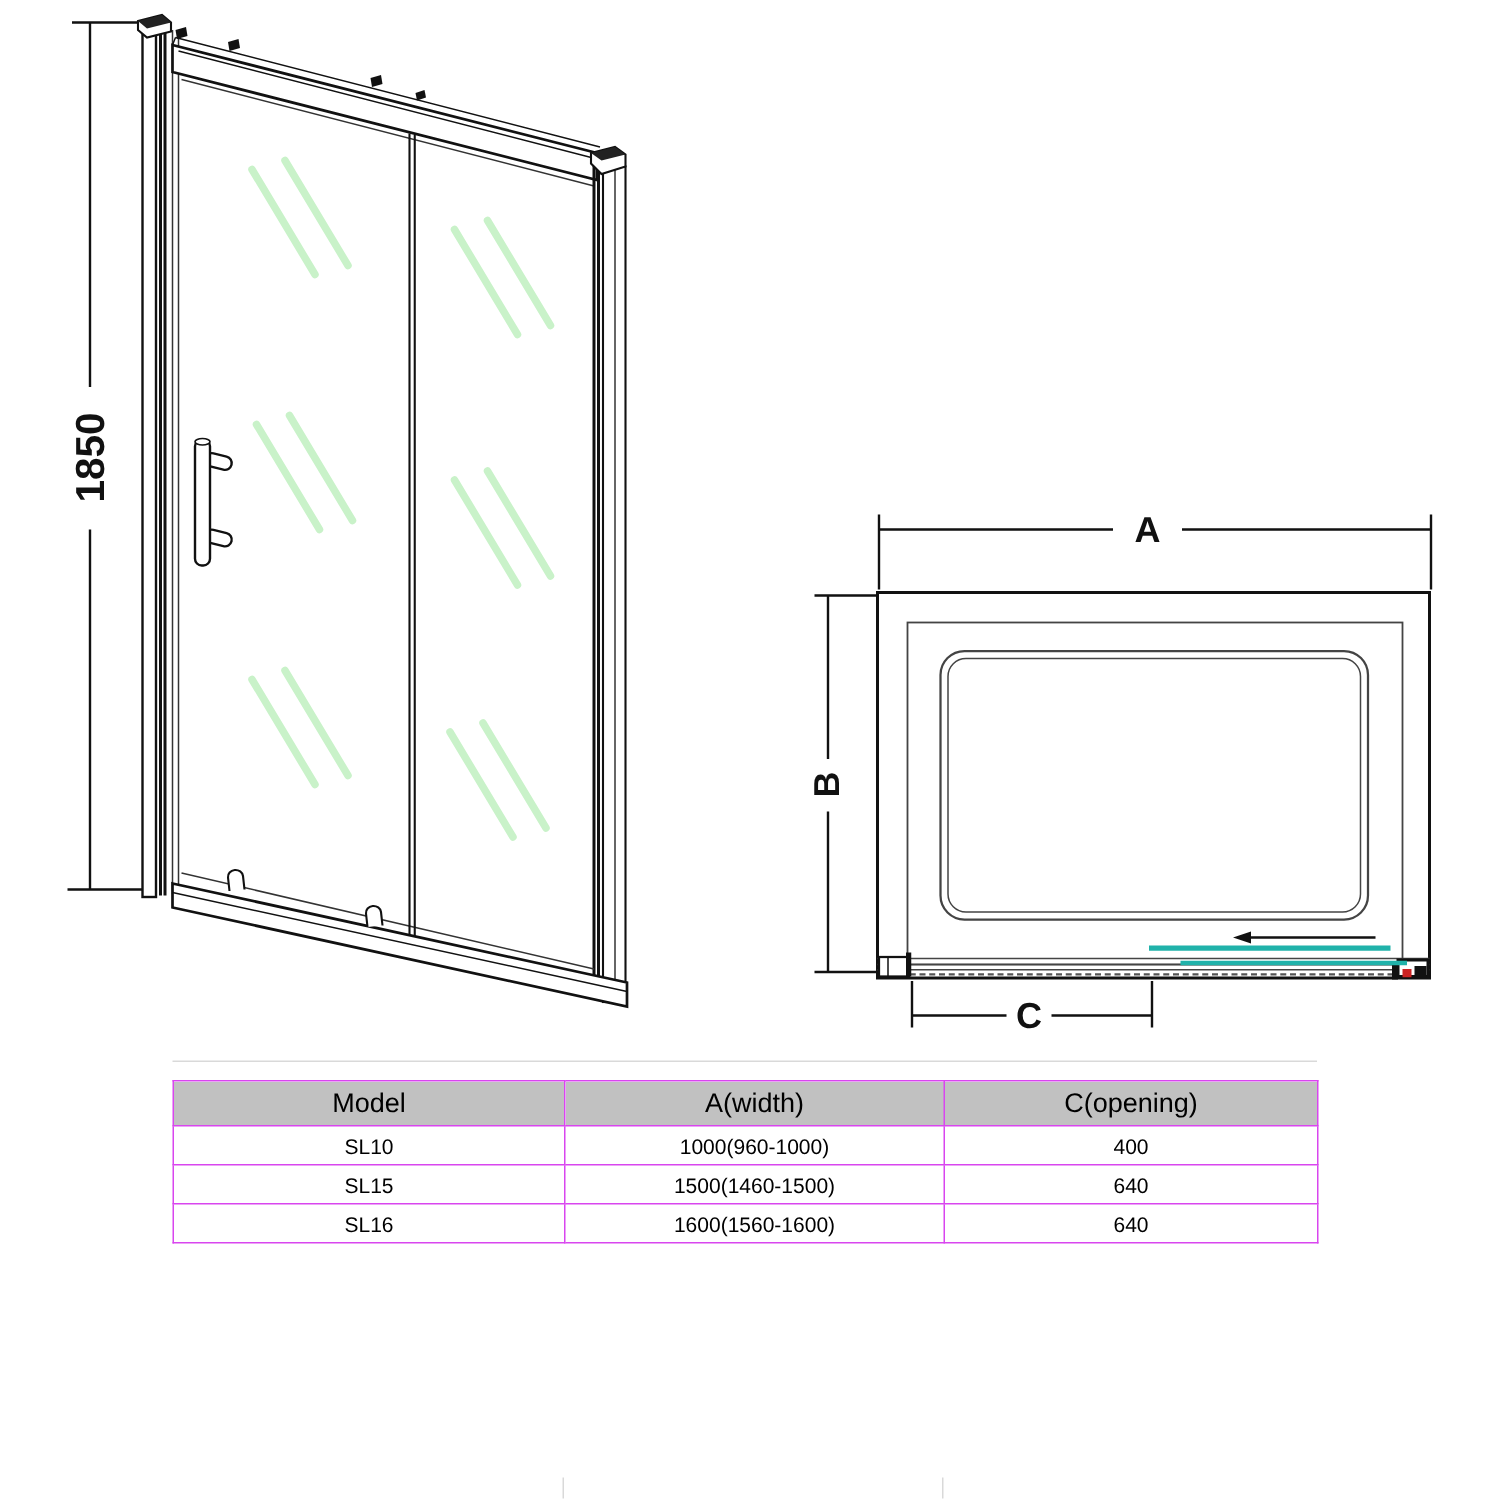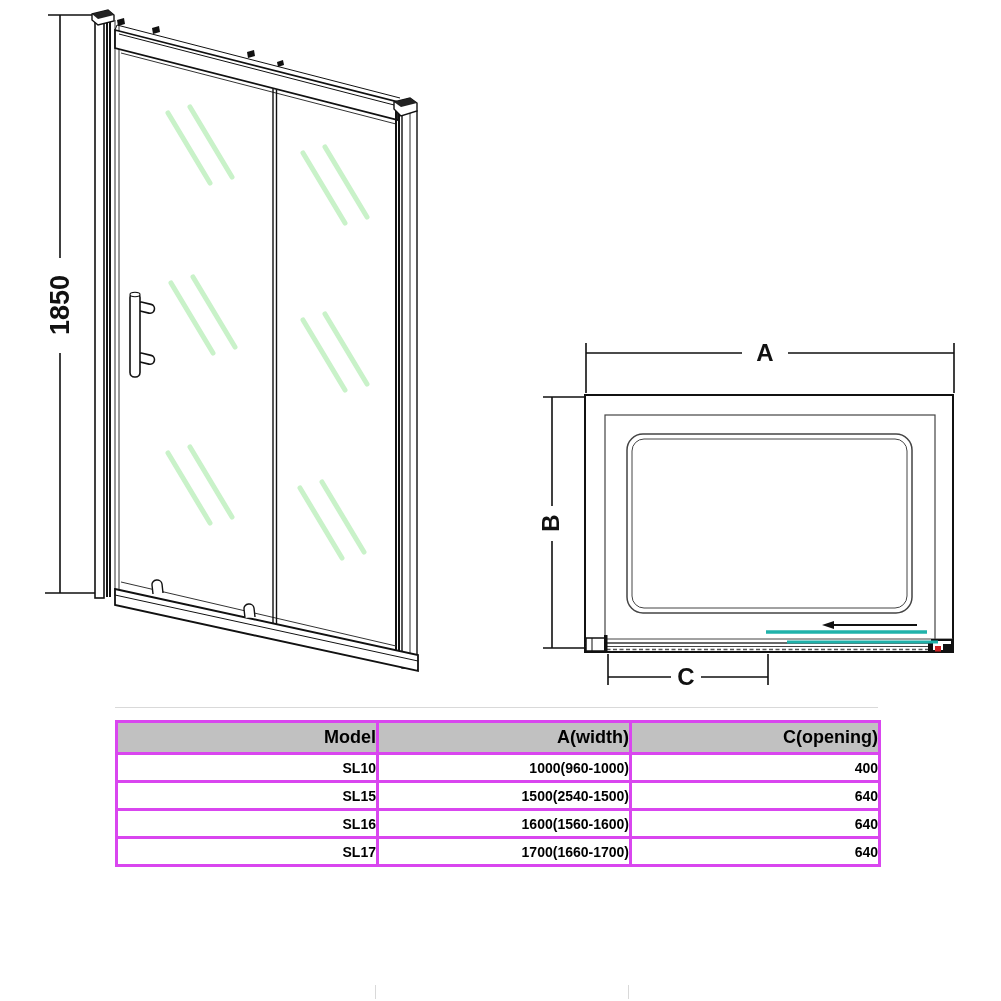--- a/index.html
+++ b/index.html
@@ -4,22 +4,22 @@
 <style>
   html,body{margin:0;padding:0;background:#fff;}
   .page{position:relative;width:1001px;height:1001px;background:#fff;overflow:hidden;
         font-family:"Liberation Sans",sans-serif;}
   svg text{font-family:"Liberation Sans",sans-serif;font-weight:bold;fill:#111;}
   .front-view{position:absolute;left:40px;top:5px;}
   .top-view{position:absolute;left:530px;top:330px;}
   table.spec-table{position:absolute;left:115px;top:720px;width:763px;
         border-collapse:collapse;table-layout:fixed;}
   table.spec-table th,table.spec-table td{
-        border:3px solid #d946ef;text-align:right;vertical-align:middle;
-        font-weight:bold;color:#000;padding:0;overflow:hidden;}
+        border:1px solid #d946ef;text-align:center;vertical-align:middle;
+        font-weight:normal;color:#000;padding:0;overflow:hidden;}
   table.spec-table th{background:#C1C1C1;height:29px;font-size:18px;}
   table.spec-table td{height:25px;font-size:14px;}
   col.c-model{width:261px;} col.c-a{width:253px;} col.c-c{width:249px;}
   .artifact{position:absolute;background:#D9D9D9;}
   .artifact.h{left:115px;top:707px;width:763px;height:1px;}
   .artifact.v1{left:375px;top:985px;width:1px;height:14px;}
   .artifact.v2{left:628px;top:985px;width:1px;height:14px;}
 </style>
 </head>
 <body>
@@ -154,28 +154,23 @@
       </tr>
     </thead>
     <tbody>
       <tr>
         <td>SL10</td>
         <td>1000(960-1000)</td>
         <td>400</td>
       </tr>
       <tr>
         <td>SL15</td>
-        <td>1500(2540-1500)</td>
+        <td>1500(1460-1500)</td>
         <td>640</td>
       </tr>
       <tr>
         <td>SL16</td>
         <td>1600(1560-1600)</td>
         <td>640</td>
       </tr>
-      <tr>
-        <td>SL17</td>
-        <td>1700(1660-1700)</td>
-        <td>640</td>
-      </tr>
     </tbody>
   </table>
 </div>
 
 </body></html>

